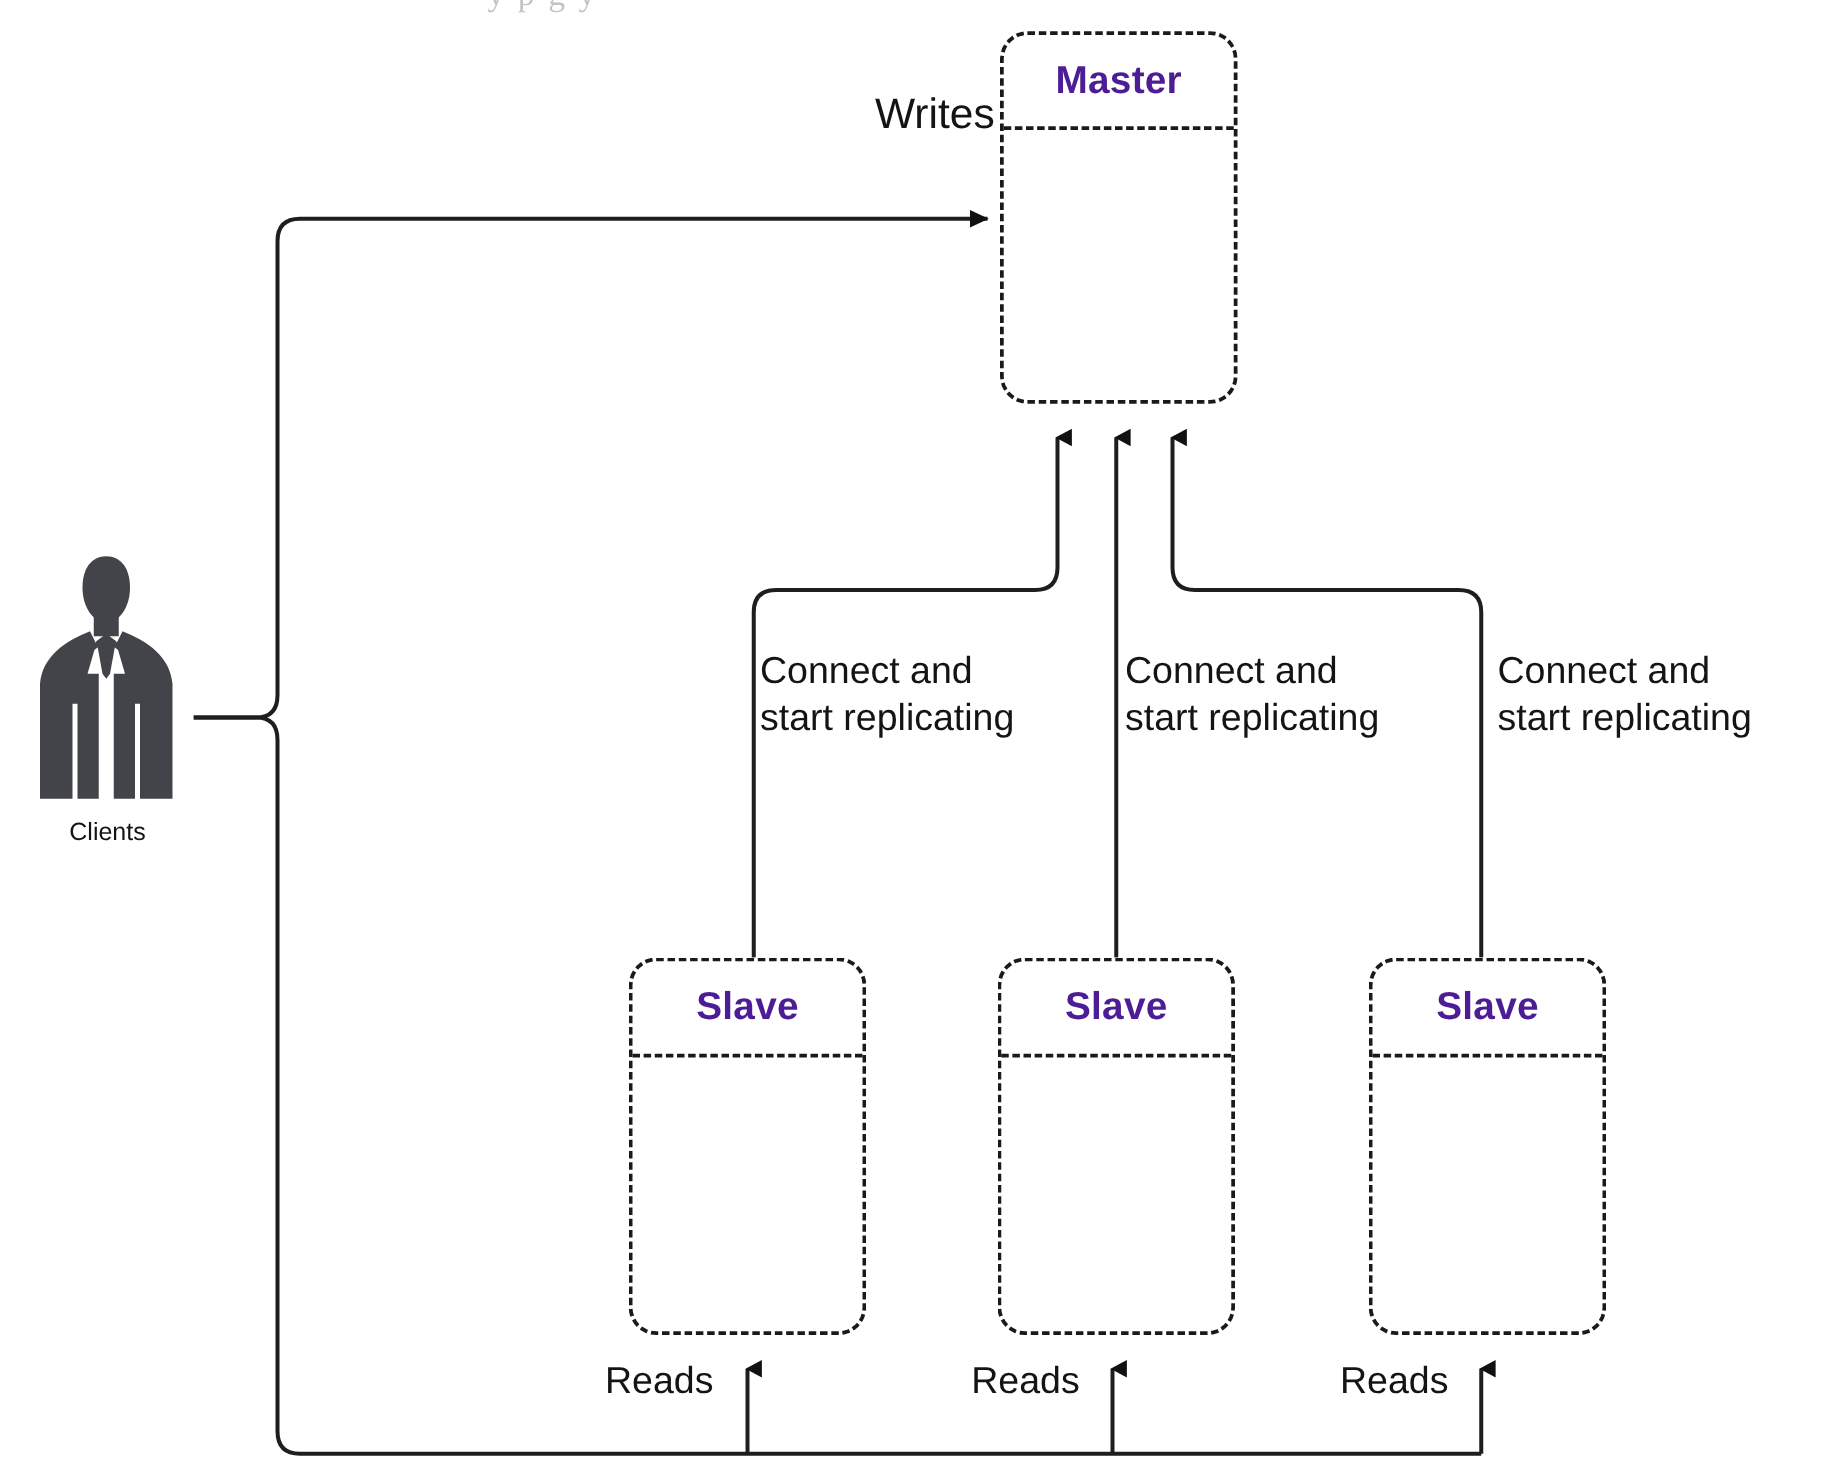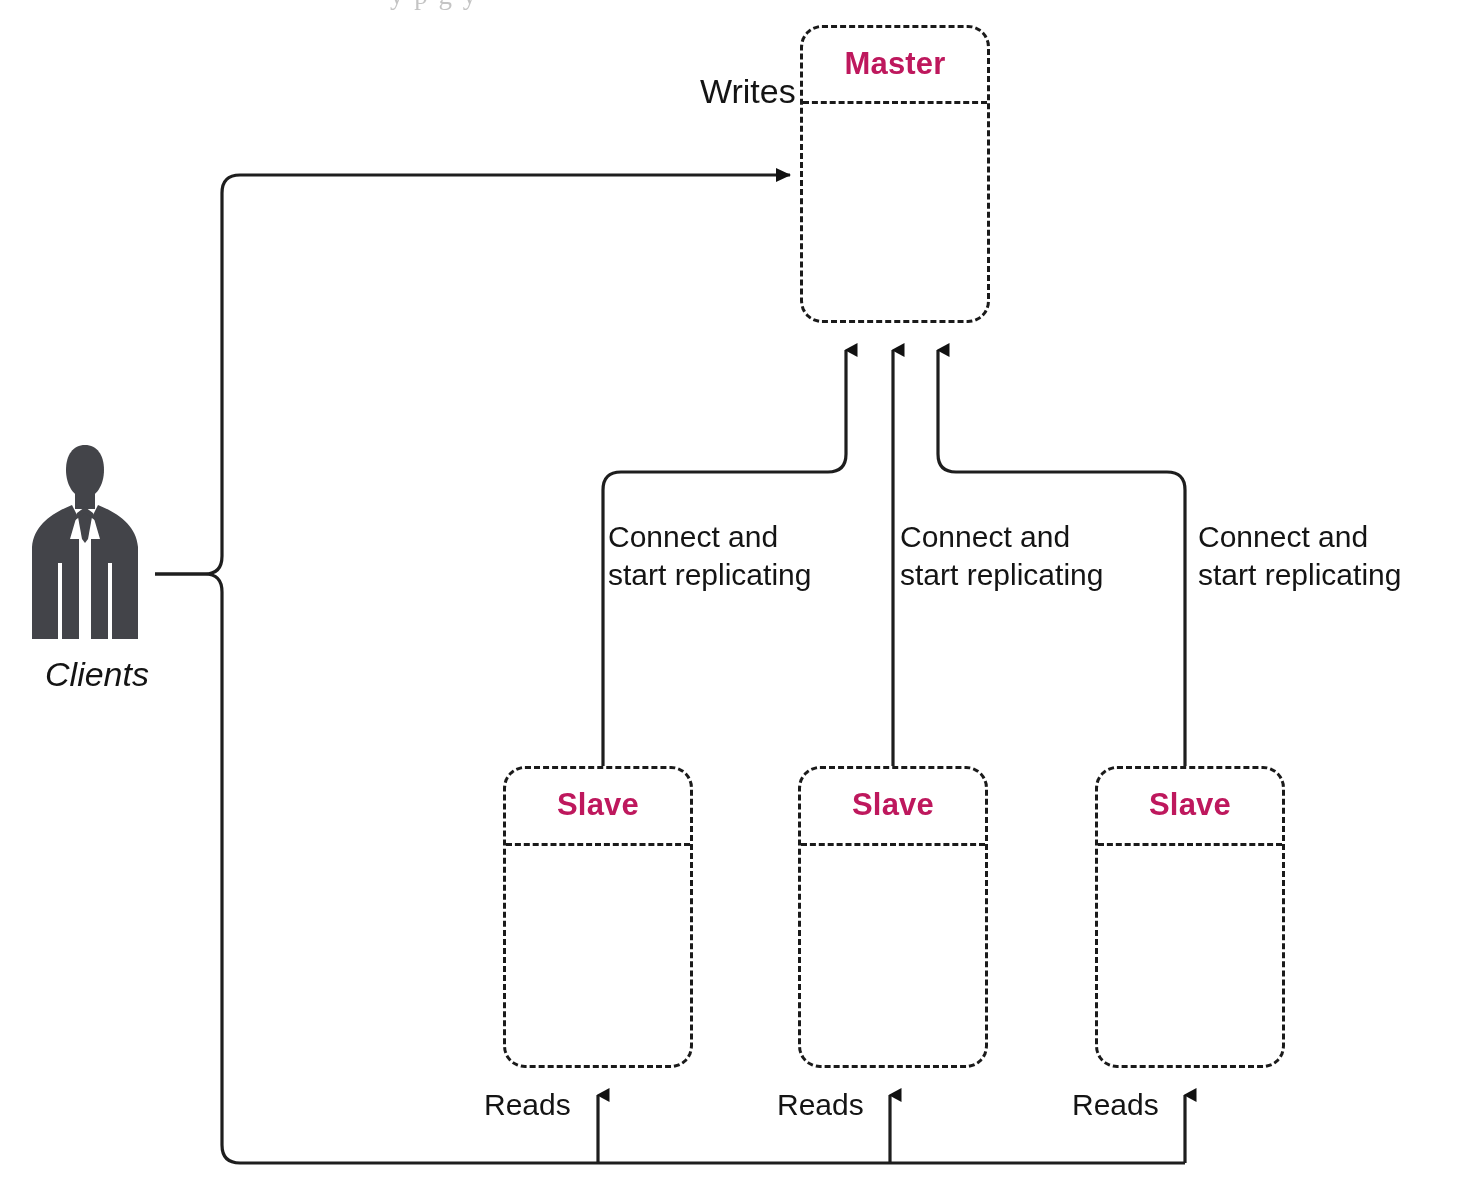--- a/index.html
+++ b/index.html
@@ -36,21 +36,21 @@
     left: 0;
     right: 0;
     border-top: 3px dashed #1a1a1a;
   }
   .node-title {
     position: absolute;
     left: 0;
     right: 0;
     text-align: center;
     font-weight: bold;
-    color: #be185d;
+    color: #4c1d95;
     letter-spacing: 0.2px;
   }
   .edge-label {
     position: absolute;
     color: #141414;
     font-weight: normal;
     white-space: pre-line;
     line-height: 38px;
   }
   .edge-label.center {
@@ -150,21 +150,21 @@
                L57,96 L48,96 L55,72 Z" fill="#434449"></path>
 
       <path d="M76,62 C96,70 114,82 116,104 L116,196 L90,196 L90,120 L86,120 L86,196 L69,196
                L69,96 L78,96 L71,72 Z" fill="#434449"></path>
 
       <path d="M63,66 L70,74 L66,96 L63,100 L60,96 L56,74 Z" fill="#434449"></path>
 
       <path d="M55,70 L63,64 L71,70 L74,78 L63,70 L52,78 Z" fill="#434449"></path>
     </svg>
   </div>
-  <div class="client-caption" style="left:22px; top:655px; width:150px; font-size:34px;font-style:italic;">Clients</div>
+  <div class="client-caption" style="left:11px; top:655px; width:150px; font-size:20px;">Clients</div>
 
   <div class="edge-label" style="left:700px; top:72px; font-size:34px;">Writes</div>
 
   <div class="edge-label center" style="left:608px; top:518px; width:205px; font-size:30px;">Connect and
 start replicating</div>
 
   <div class="edge-label center" style="left:900px; top:518px; width:205px; font-size:30px;">Connect and
 start replicating</div>
 
   <div class="edge-label center" style="left:1198px; top:518px; width:205px; font-size:30px;">Connect and

